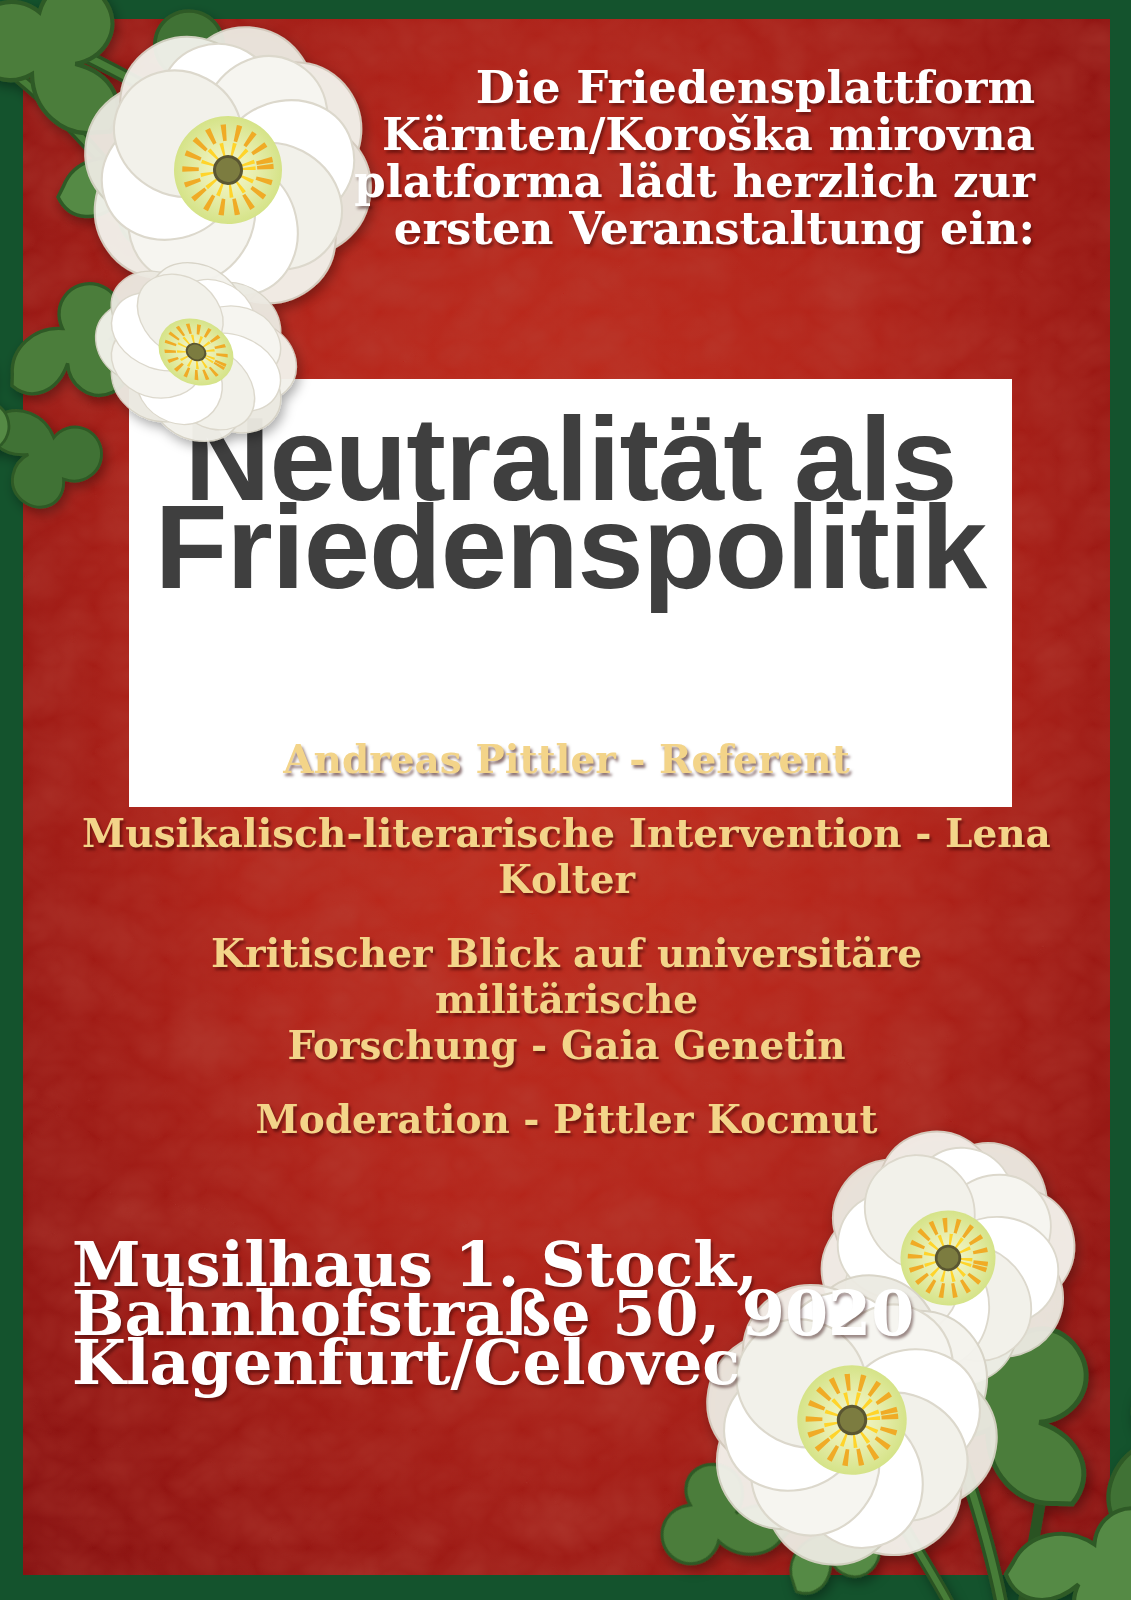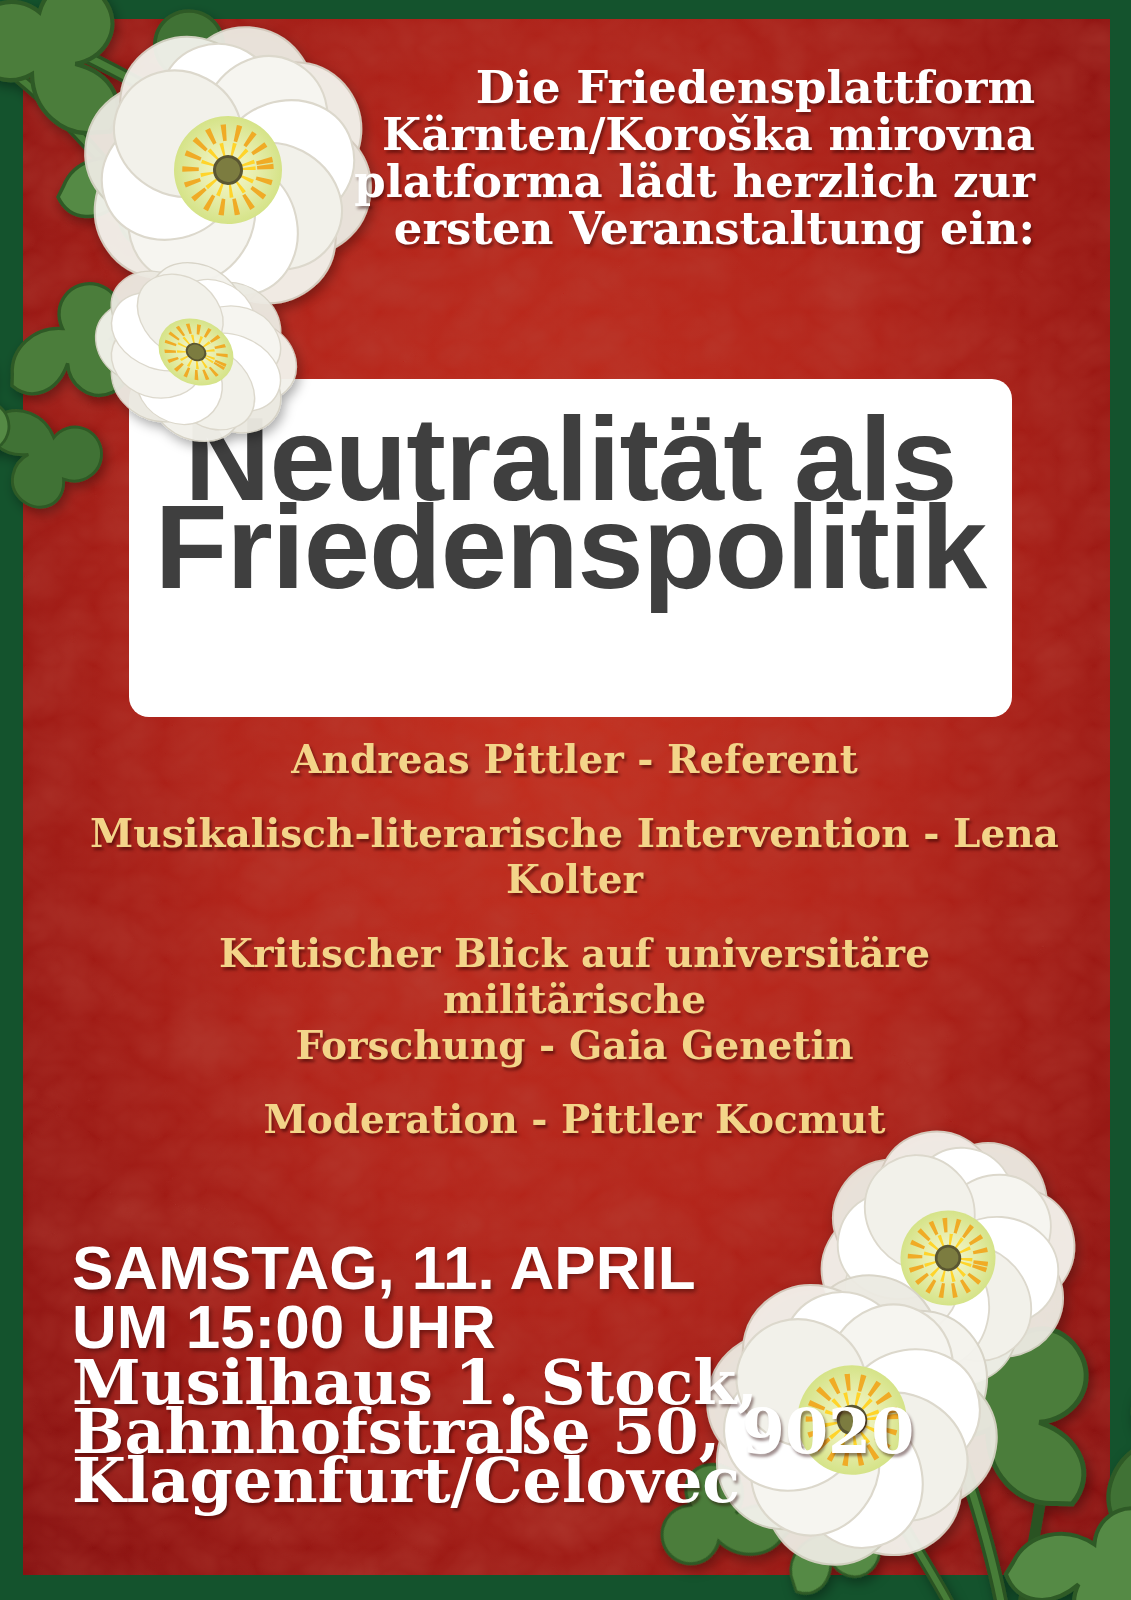--- a/index.html
+++ b/index.html
@@ -27,24 +27,23 @@
     text-align:right;
     color:#ffffff;
     font-weight:bold;
     font-size:45px;
     line-height:47px;
     text-shadow:2px 3px 3px rgba(40,0,0,.45);
   }
   .headline-box{
     position:absolute;
     left:129px; top:379px;
-    width:883px; height:338px;
+    width:883px; height:428px;
     background:#ffffff;
     z-index:2;
-    border-radius:20px;
   }
   .headline-title{
     margin:0;
     padding-top:36px;
     text-align:center;
     font-family:"Liberation Sans", sans-serif;
     font-weight:bold;
     font-size:119px;
     line-height:88px;
     letter-spacing:-1px;
@@ -58,21 +57,20 @@
     font-size:54px;
     letter-spacing:-1.5px;
     color:#3f3f3f;
   }
   .program{
     position:absolute;
     left:23px; top:736px;
     width:1087px;
     z-index:4;
     text-align:center;
-    margin-left:8px;
   }
   .program-item{
     margin:0 auto 28px auto;
     max-width:980px;
     color:#f3d489;
     font-weight:bold;
     font-size:39px;
     line-height:46px;
     text-shadow:2px 3px 3px rgba(50,0,0,.55);
   }
@@ -198,20 +196,18 @@
 
   <div class="program">
     <div class="program-item multiline">Andreas Pittler - Referent</div>
     <div class="program-item multiline">Musikalisch-literarische Intervention - Lena Kolter</div>
     <div class="program-item multiline">Kritischer Blick auf universitäre militärische
 Forschung - Gaia Genetin</div>
     <div class="program-item multiline">Moderation - Pittler Kocmut</div>
   </div>
 
   <div class="event">
-    <h2 class="event-date multiline">SAMSTAG, 11. APRIL
-UM 15:00 UHR</h2>
     <p class="event-location multiline">Musilhaus 1. Stock,
 Bahnhofstraße 50, 9020
 Klagenfurt/Celovec</p>
   </div>
 
 </div>
 
 </body></html>

